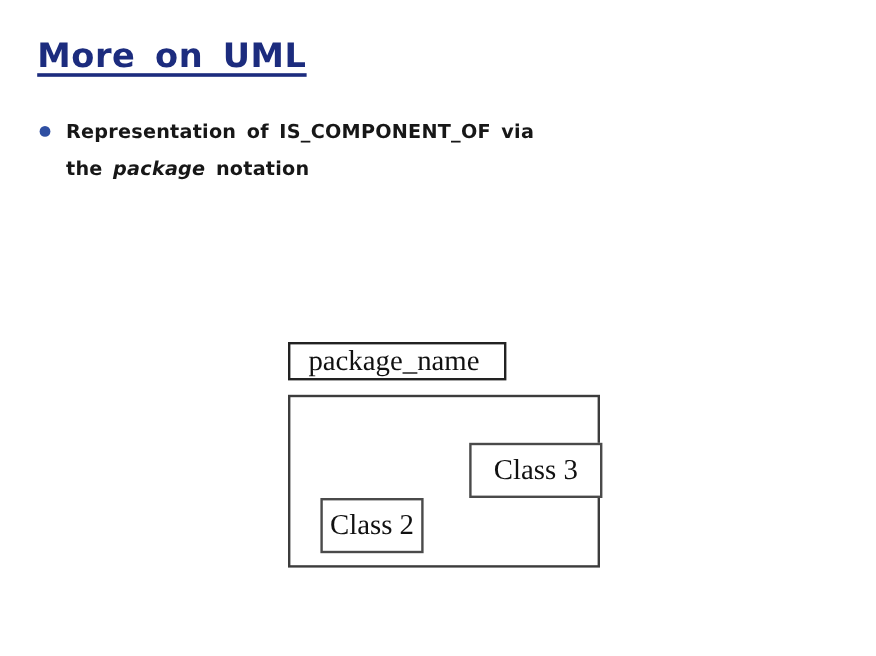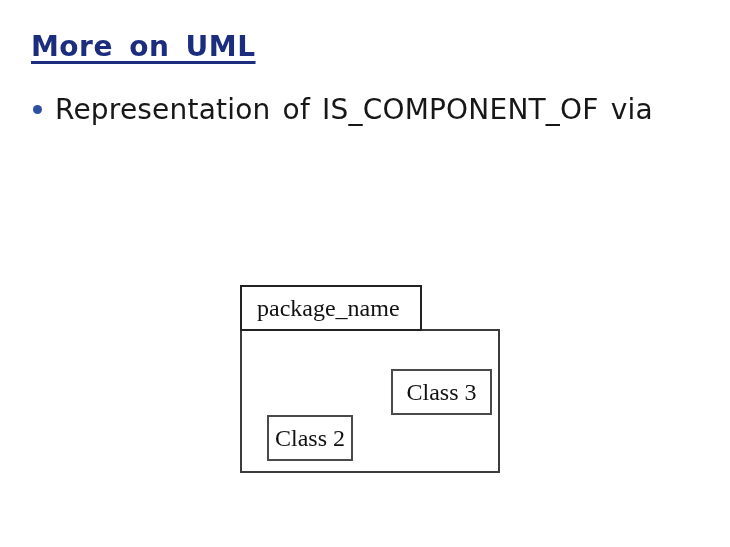--- a/index.html
+++ b/index.html
@@ -45,22 +45,22 @@
   .bullet-dot {
     width: 9px;
     height: 9px;
     border-radius: 50%;
     background: var(--bullet-dot-color);
     margin-top: 11px;
     margin-right: 13px;
     flex: 0 0 auto;
   }
   .bullet-text {
-    font-size: 28px;
-    font-weight: normal;
+    font-size: 16px;
+    font-weight: bold;
     color: var(--body-text-color);
     line-height: 31px;
     letter-spacing: 0.2px;
     word-spacing: 3px;
     width: 640px;
   }
   .bullet-line { display: block; }
   .bullet-text em { font-style: italic; }
 
   
@@ -72,21 +72,21 @@
     height: 189px;
     font-family: "Liberation Serif", "DejaVu Serif", serif;
     font-size: 24px;
     color: #111111;
   }
   .pkg-tab {
     position: absolute;
     left: 0;
     top: 0;
     width: 182px;
-    height: 46px;
+    height: 32px;
     background: #ffffff;
     border: 2px solid #222222;
     z-index: 2;
     display: flex;
     align-items: center;
     padding-left: 15px;
   }
   .pkg-body {
     position: absolute;
     left: 0;
@@ -100,34 +100,35 @@
   .class-box {
     position: absolute;
     background: #ffffff;
     border: 2px solid #4a4a4a;
     z-index: 3;
     display: flex;
     align-items: center;
     justify-content: center;
   }
   .class-box.c1 { left: 27px;  top: 63px;  width: 104px; height: 44px; }
-  .class-box.c3 { left: 151px; top: 84px;  width: 101px; height: 46px; }
+  .class-box.c3 { left: 151px; top: 84px;  width: 111px; height: 46px; }
   .class-box.c2 { left: 27px;  top: 130px; width: 86px; height: 46px; }
 </style>
 </head>
 <body>
 
 <div class="slide">
 
   <div class="slide-title">More on UML</div>
 
   <div class="bullet-row">
     <span class="bullet-dot"></span>
     <div class="bullet-text">
       <span class="bullet-line">Representation of IS_COMPONENT_OF via</span>
+      <span class="bullet-line"><span>the </span><em>package</em><span> notation</span></span>
     </div>
   </div>
 
   <div class="diagram">
     <div class="pkg-tab">
       <span>package_name</span>
     </div>
     <div class="pkg-body"></div>
     <div class="class-box c3">
       <span>Class 3</span>

